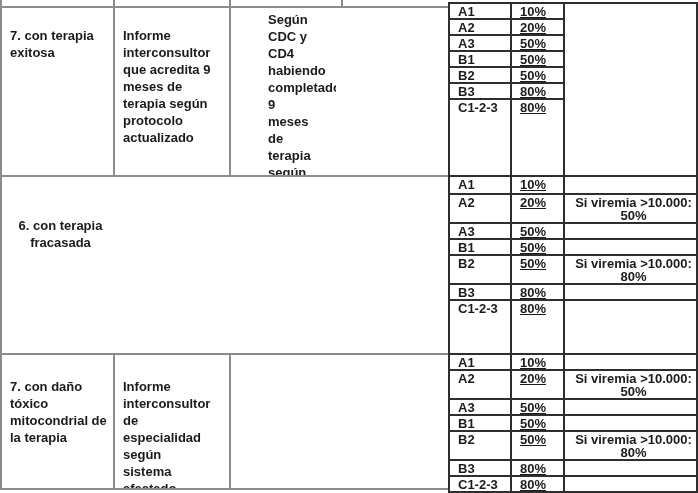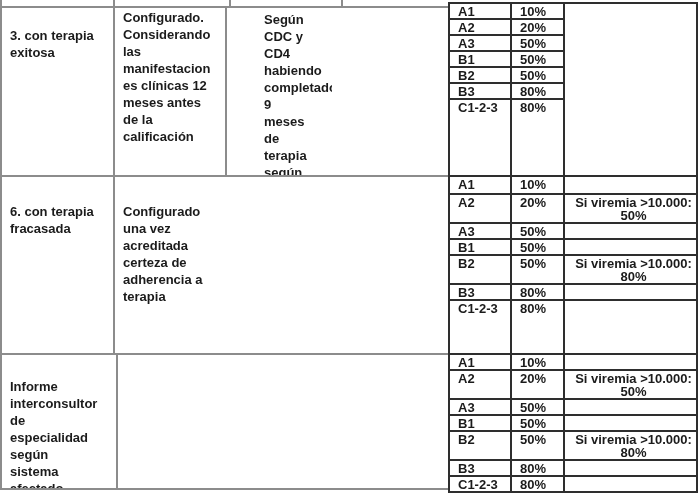--- a/index.html
+++ b/index.html
@@ -28,67 +28,67 @@
     overflow:hidden;
   }
   .lc:last-child { border-right:none; }
   .c1 { width:113px; padding:0 4px 0 8px; }
   .c2 { width:116px; padding:0 16px 0 8px; }
   .c3 { width:112px; padding:0 12px 0 8px; }
   .c4 { width:105px; padding:0 19px 0 8px; }
   .pt19 { padding-top:19px; }
   .pt1  { padding-top:1px; }
   .pt3  { padding-top:3px;padding-left:37px; }
-  .pt26 { padding-top:26px; }
+  .pt26 { padding-top:40px;text-align:center; }
   .pt23 { padding-top:23px; }
   
   table.st {
     position:absolute; left:448px; width:248px;
     border-collapse:collapse;
     table-layout:fixed;
     background:#ffffff;
   }
   table.st td {
     border:2px solid #2e2e2e;
     font-family:"Liberation Sans", sans-serif;
     font-weight:700;
     font-size:13px;
     line-height:13px;
     vertical-align:top;
     padding:1px 2px 0 8px;
     overflow:hidden;
   }
   table.st.no-top tr:first-child td { border-top:none; }
-  td.pct  { padding-left:6px; }
+  td.pct  { padding-left:6px;text-decoration:underline; }
   td.note { padding:1px 2px 0 7px;text-align:center; }
 </style>
 </head>
 <body>
 
 <div id="canvas">
 
   <div class="lrow" style="top:0;height:8px">
     <div class="lc c1"></div>
     <div class="lc c2"></div>
     <div class="lc c3"></div>
     <div class="lc c4"></div>
   </div>
 
   <div class="lrow" style="top:8px;height:169px">
-    <div class="lc c1 pt19">3. con terapia exitosa</div>
-    <div class="lc c3 pt1">Configurado. Considerando las manifestacion es clínicas 12 meses antes de la calificación</div>
+    <div class="lc c1 pt19">7. con terapia exitosa</div>
+    <div class="lc c2 pt19">Informe interconsultor que acredita 9 meses de terapia según protocolo actualizado</div>
     <div class="lc c4 pt3">Según CDC y CD4 habiendo completado 9 meses de terapia según protocolo actualizado</div>
   </div>
 
   <div class="lrow" style="top:177px;height:178px">
     <div class="lc c1 pt26">6. con terapia fracasada</div>
-    <div class="lc c3 pt26">Configurado una vez acreditada certeza de adherencia a terapia</div>
   </div>
 
   <div class="lrow" style="top:355px;height:135px">
+    <div class="lc c1 pt23">7. con daño tóxico mitocondrial de la terapia</div>
     <div class="lc c2 pt23">Informe interconsultor de especialidad según sistema afectado</div>
     <div class="lc c3 pt23"></div>
   </div>
 
   <table class="st" style="top:2px;height:175px">
     <colgroup>
         <col style="width:62px">
         <col style="width:53px">
         <col style="width:133px">
       </colgroup>

